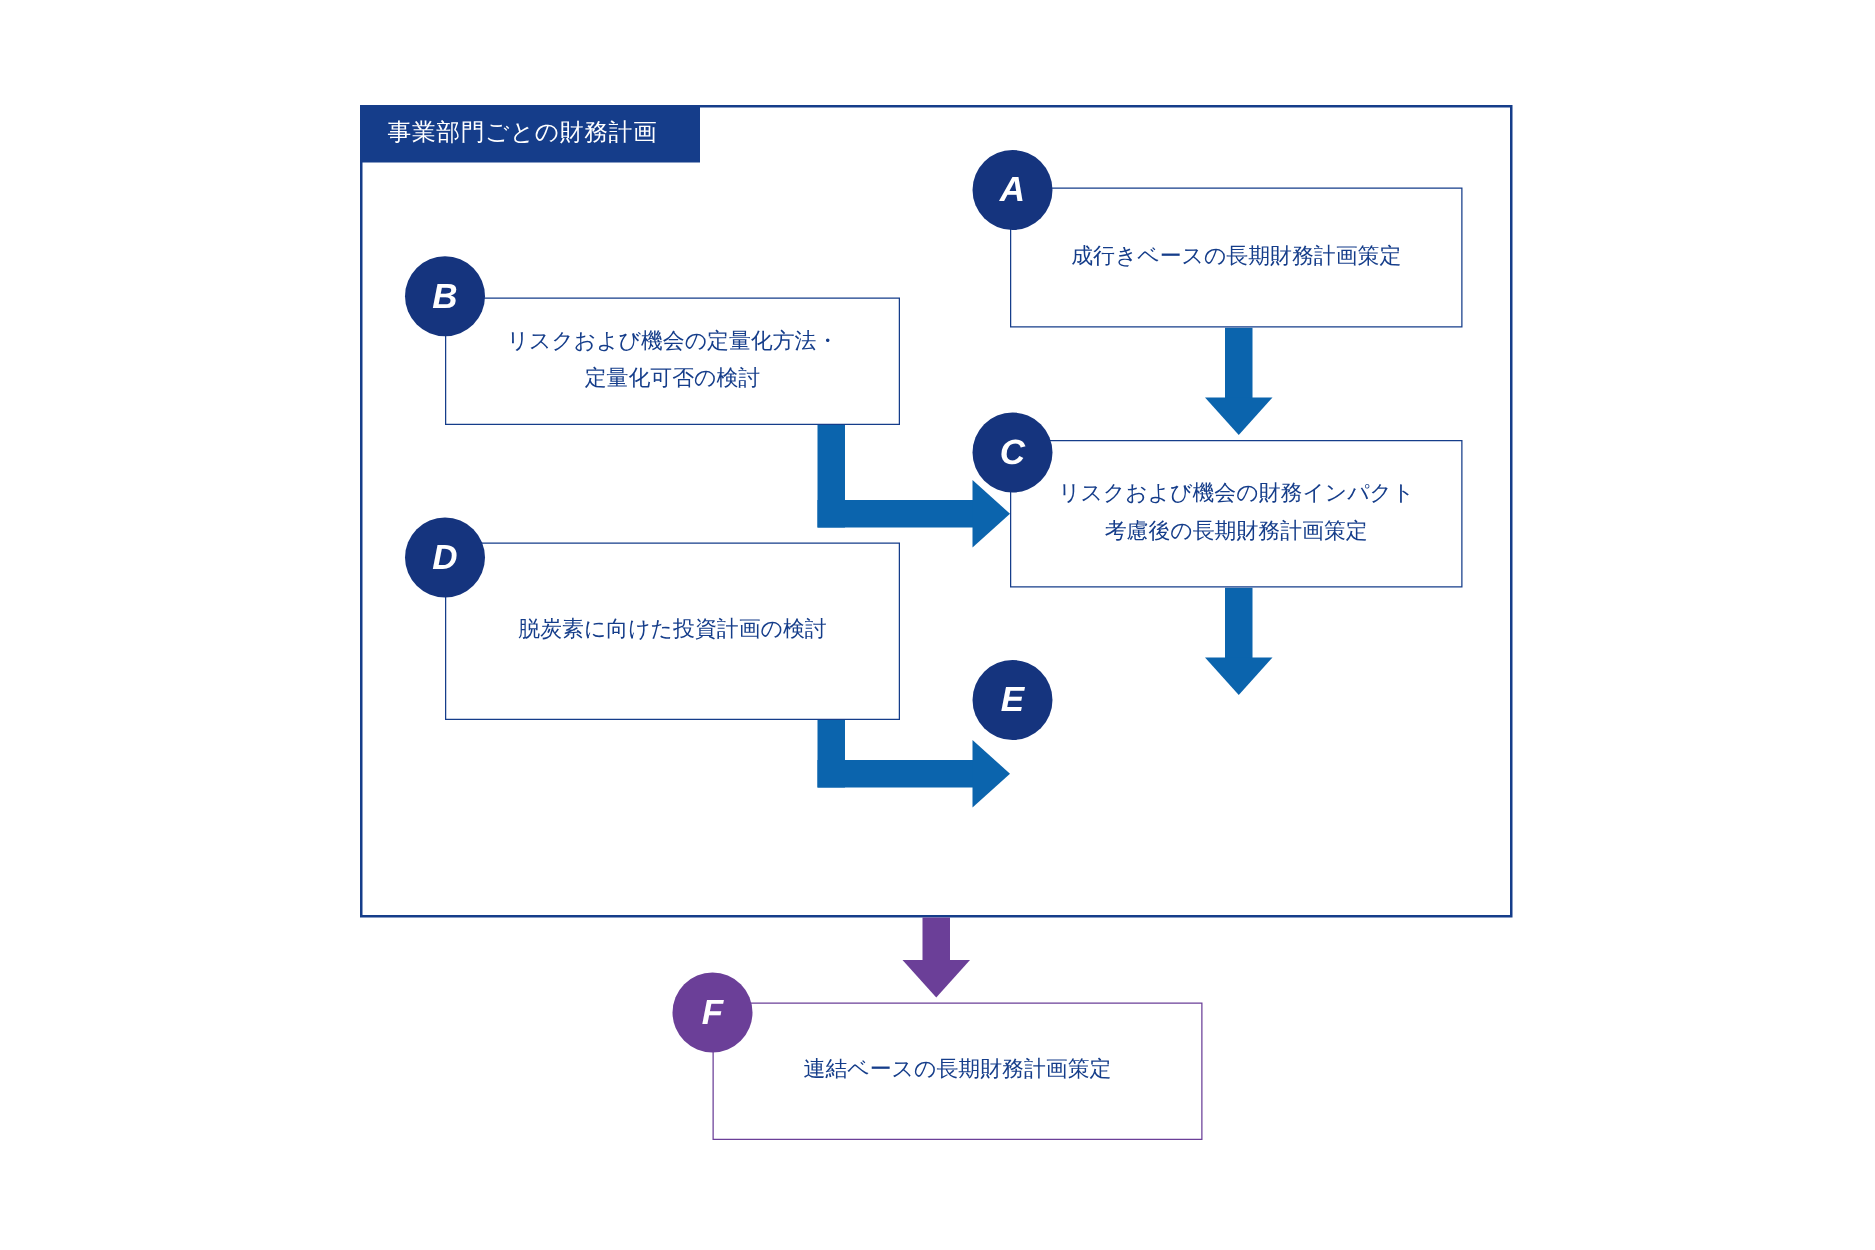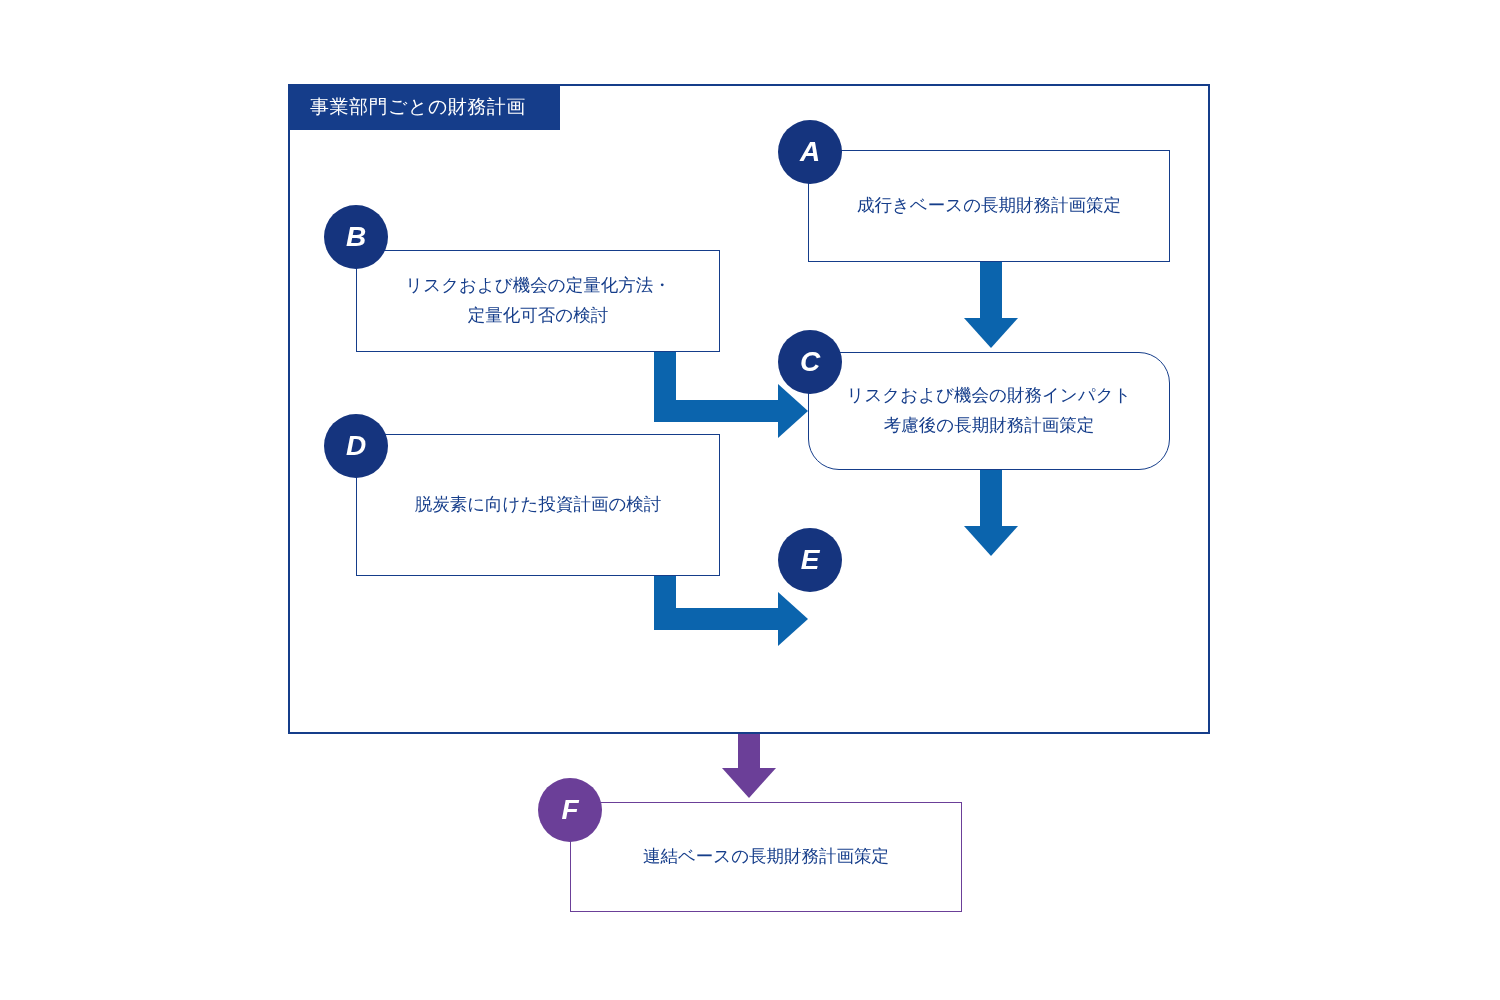--- a/index.html
+++ b/index.html
@@ -148,27 +148,27 @@
   <div class="tri-right" style="left:778px; top:592px;"></div>
 
   <div class="bar purple" style="left:738px; top:734px; width:22px; height:42px;"></div>
   <div class="tri-down purple" style="left:722px; top:768px;"></div>
 
   <div class="step-box" style="left:808px; top:150px; width:362px; height:112px;">
     <span class="txt">成行きベースの長期財務計画策定</span>
   </div>
   <div class="badge" style="left:778px; top:120px;">A</div>
 
-  <div class="step-box" style="left:356px; top:238px; width:364px; height:102px;margin-top:12px;">
+  <div class="step-box" style="left:356px; top:238px; width:364px; height:102px;">
     <span class="txt">リスクおよび機会の定量化方法・
 定量化可否の検討</span>
   </div>
   <div class="badge" style="left:324px; top:205px;">B</div>
 
-  <div class="step-box" style="left:808px; top:352px; width:362px; height:118px;border-radius:31px;">
+  <div class="step-box" style="left:808px; top:352px; width:362px; height:118px;">
     <span class="txt">リスクおよび機会の財務インパクト
 考慮後の長期財務計画策定</span>
   </div>
   <div class="badge" style="left:778px; top:330px;">C</div>
 
   <div class="step-box" style="left:356px; top:434px; width:364px; height:142px;">
     <span class="txt">脱炭素に向けた投資計画の検討</span>
   </div>
   <div class="badge" style="left:324px; top:414px;">D</div>
 

